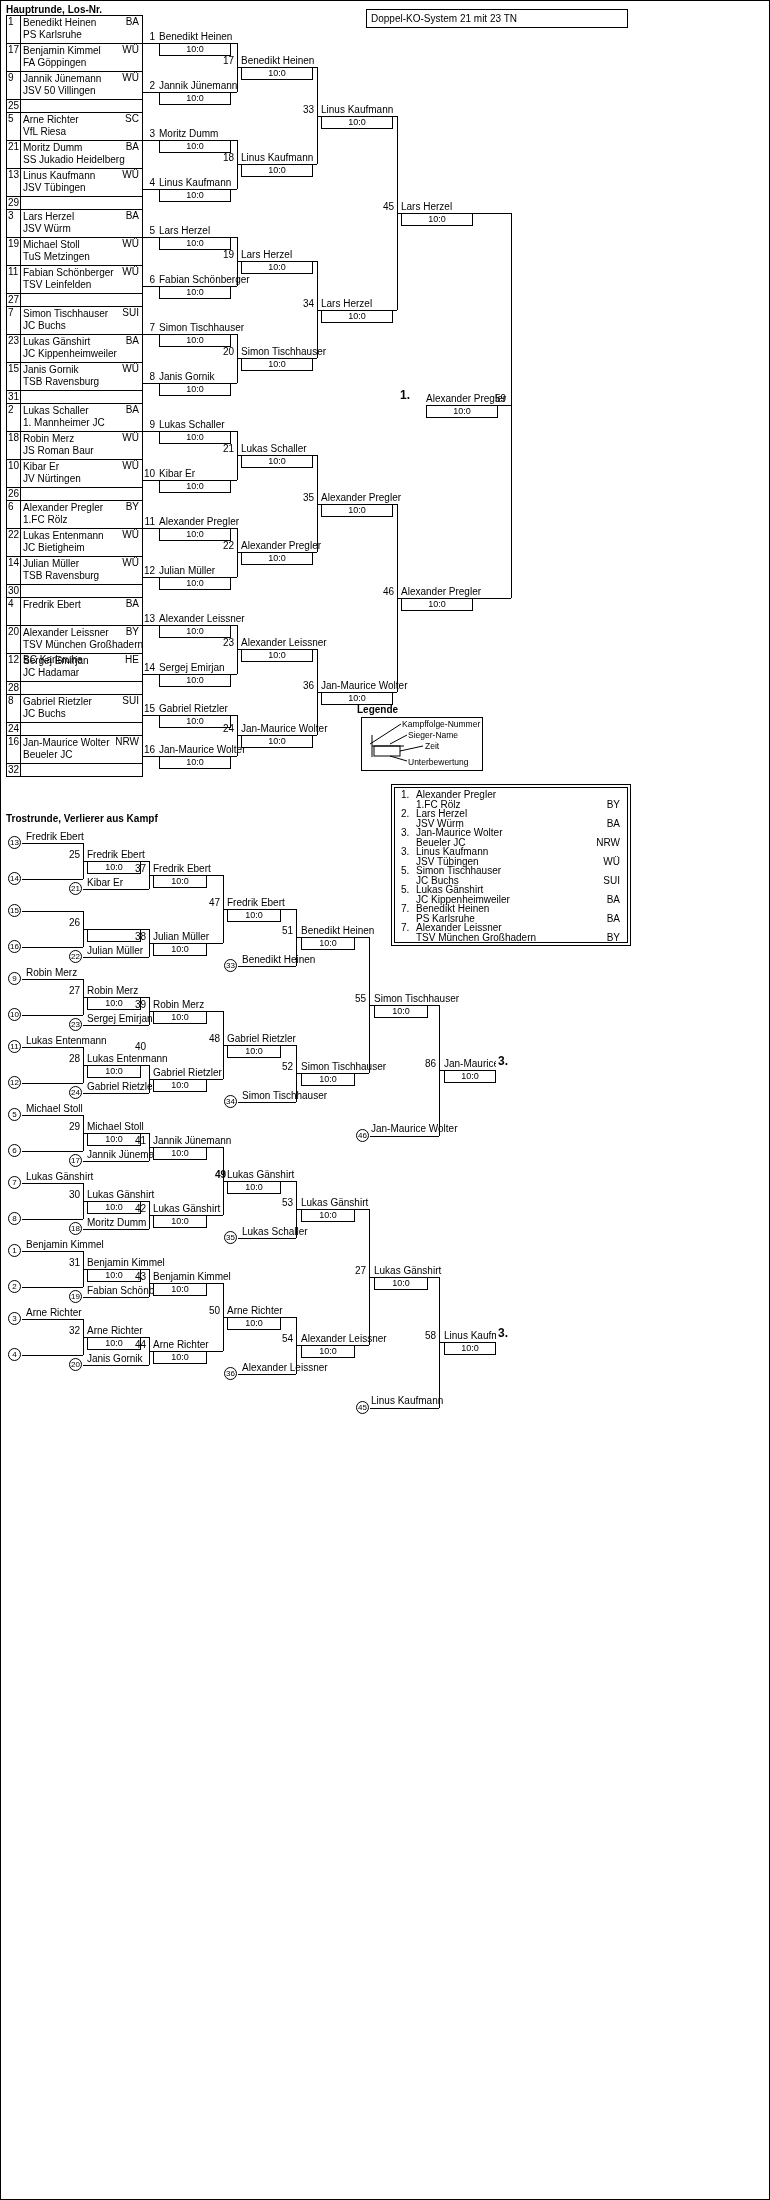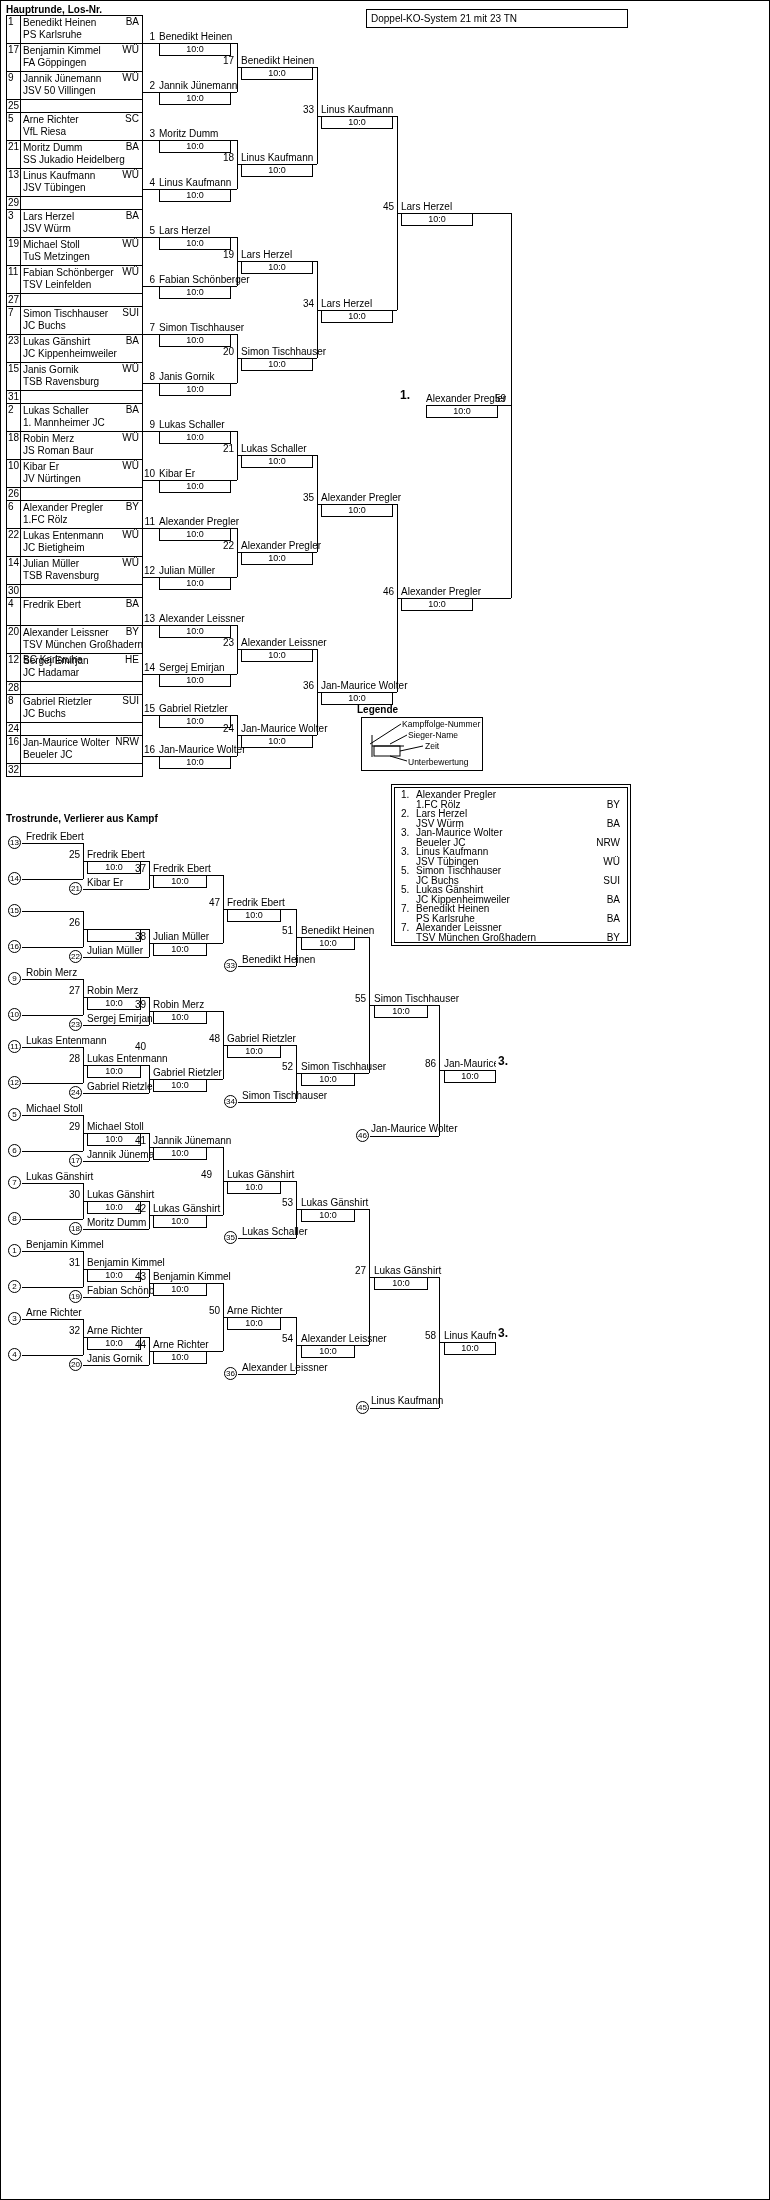--- a/index.html
+++ b/index.html
@@ -527,21 +527,21 @@
     <div class="mnum" style="left: 202px; top: 896px; width: 17px;">47</div>
     <div class="mname" style="left: 226px; top: 896px;">Fredrik Ebert</div>
     <div class="sbox" style="left: 226px; top: 908px; width: 54px; height: 13px;">10:0</div>
     <div class="vl" style="left: 222px; top: 1010px; height: 68px;"></div>
     <div class="hl" style="left: 222px; top: 1044px; width: 73px;"></div>
     <div class="mnum" style="left: 202px; top: 1032px; width: 17px;">48</div>
     <div class="mname" style="left: 226px; top: 1032px;">Gabriel Rietzler</div>
     <div class="sbox" style="left: 226px; top: 1044px; width: 54px; height: 13px;">10:0</div>
     <div class="vl" style="left: 222px; top: 1146px; height: 68px;"></div>
     <div class="hl" style="left: 222px; top: 1180px; width: 73px;"></div>
-    <div class="mnum" style="left: 194px; top: 1168px; width: 17px;">49</div>
+    <div class="mnum" style="left: 208px; top: 1168px; width: 17px; font-weight: bold;">49</div>
     <div class="mname" style="left: 226px; top: 1168px;">Lukas Gänshirt</div>
     <div class="sbox" style="left: 226px; top: 1180px; width: 54px; height: 13px;">10:0</div>
     <div class="vl" style="left: 222px; top: 1282px; height: 68px;"></div>
     <div class="hl" style="left: 222px; top: 1316px; width: 73px;"></div>
     <div class="mnum" style="left: 202px; top: 1304px; width: 17px;">50</div>
     <div class="mname" style="left: 226px; top: 1304px;">Arne Richter</div>
     <div class="sbox" style="left: 226px; top: 1316px; width: 54px; height: 13px;">10:0</div>
     <div class="circ" style="left: 223px; top: 958px;">33</div>
     <div class="hl" style="left: 237px; top: 965px; width: 58px;"></div>
     <div class="mname" style="left: 241px; top: 953px;">Benedikt Heinen</div>

